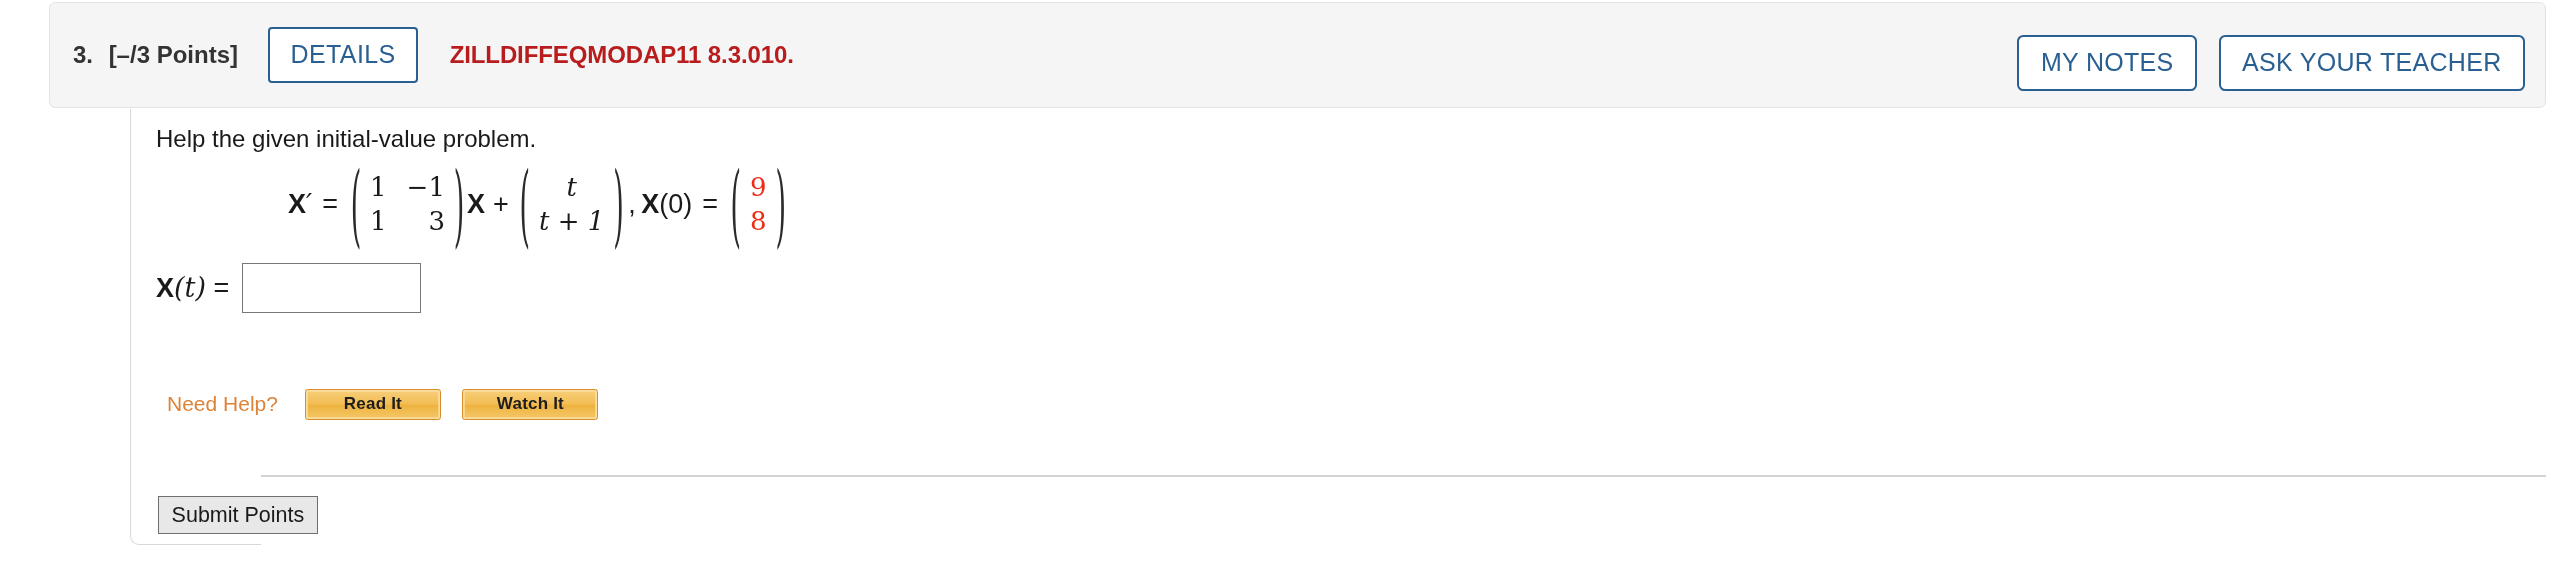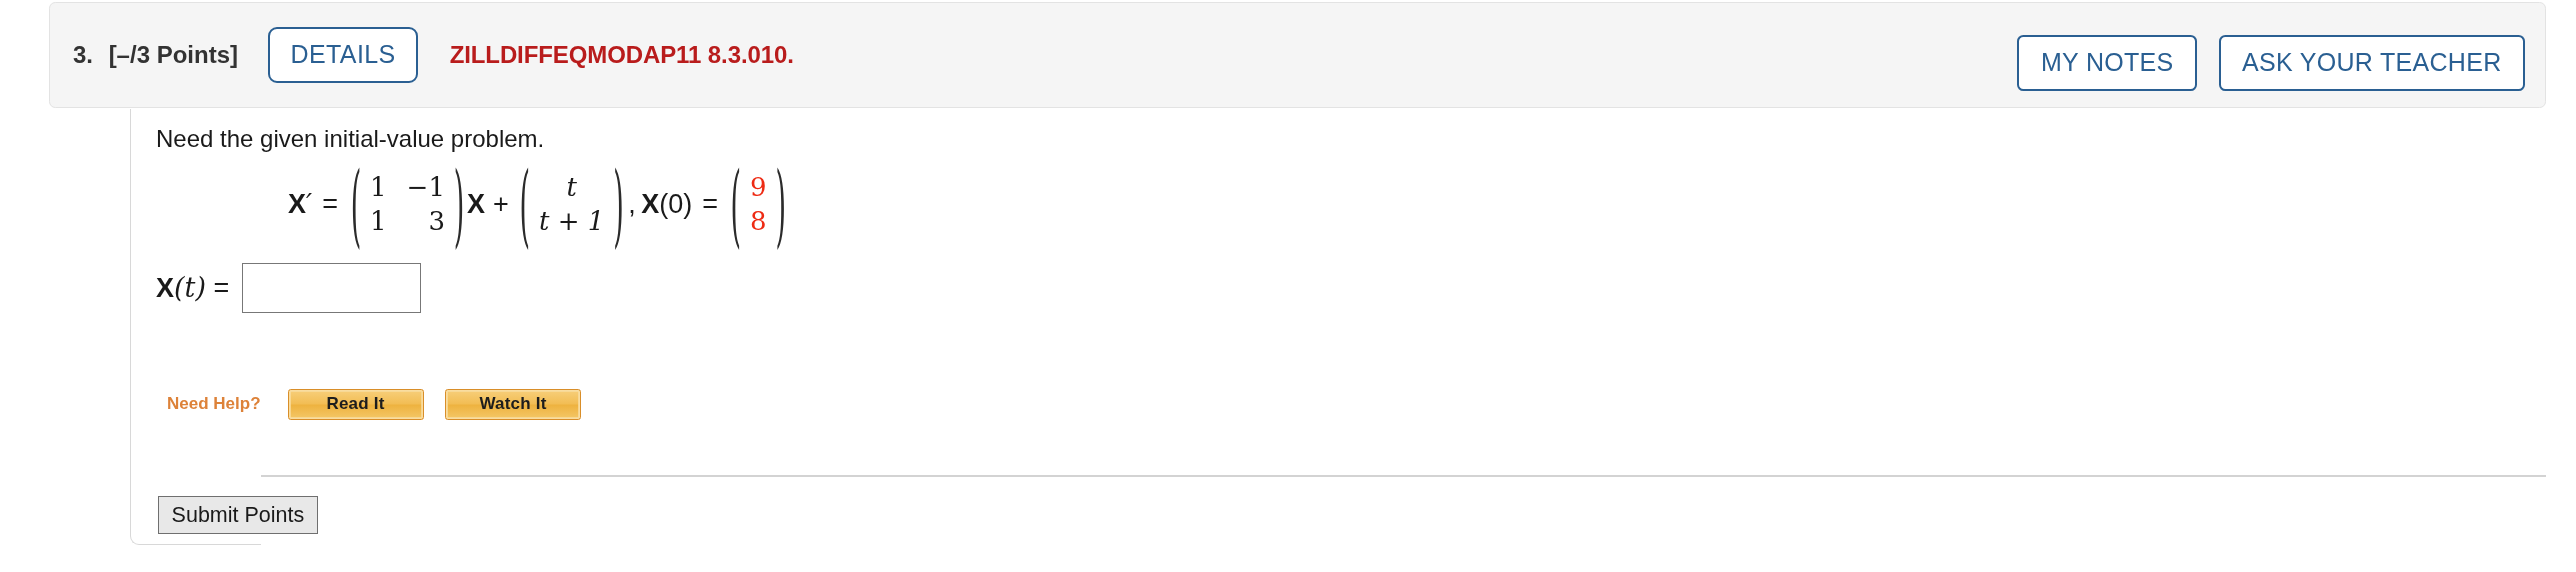--- a/index.html
+++ b/index.html
@@ -56,21 +56,21 @@
     margin-left: 16px;
     white-space: nowrap;
   }
   .details-btn {
     margin-left: 30.5px;
     height: 56px;
     min-width: 144px;
     padding: 0 20px;
     background: #ffffff;
     border: 2.7px solid #2a5f92;
-    border-radius: 9px;
+    border-radius: 4px;
     color: #2a5f92;
     font-size: 25px;
     font-weight: normal;
     letter-spacing: 0.4px;
     display: flex;
     align-items: center;
     justify-content: center;
     box-sizing: border-box;
     cursor: pointer;
     white-space: nowrap;
@@ -205,22 +205,22 @@
 
   
   .help-row {
     position: absolute;
     left: 36px;
     top: 280px;
     display: flex;
     align-items: center;
   }
   .help-label {
-    font-size: 17px;
-    font-weight: bold;
+    font-size: 21px;
+    font-weight: normal;
     color: #dd8239;
     white-space: nowrap;
   }
   .help-btn {
     margin-left: 27px;
     width: 136px;
     height: 30.5px;
     border: 1.8px solid #d98e29;
     border-radius: 2.7px;
     background: linear-gradient(180deg, #f7cf7b 0%, #f2bd54 48%, #eeb23f 52%, #f4c868 100%);
@@ -298,21 +298,21 @@
         <span>MY NOTES</span>
       </div>
       <div class="hdr-btn">
         <span>ASK YOUR TEACHER</span>
       </div>
     </div>
   </div>
 
   <div class="q-body">
 
-    <div class="prompt">Need the given initial-value problem.</div>
+    <div class="prompt">Help the given initial-value problem.</div>
 
     <div class="equation">
       <span class="mi-bold">X</span>
         <span class="mi-ital">′</span>
       <span class="op-eq">=</span>
 
       <span class="paren-group">
         <span class="paren">(</span>
         <span class="matrix cols2">
           <span class="mcell">1</span>

